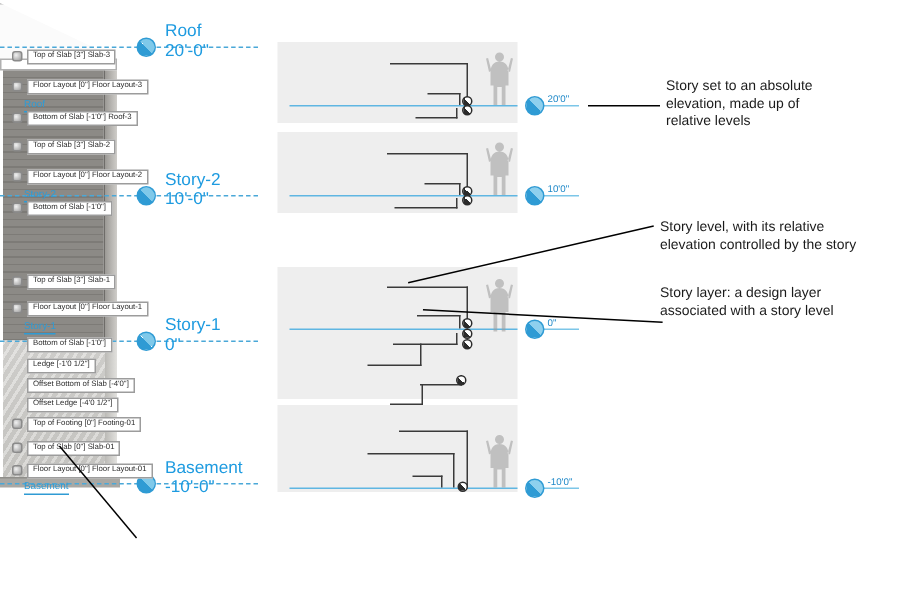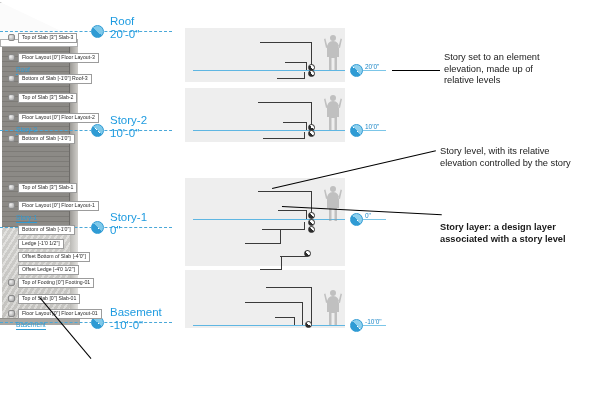--- a/index.html
+++ b/index.html
@@ -334,24 +334,24 @@
 
   <div class="eline" style="left:352px; top:325px; width:34px;"></div>
   <div class="ebub" style="left:350px; top:319px;"></div>
   <div class="etext" style="left:365px; top:318px;">-10'0"</div>
 
   <div class="leader" style="left:392px; top:70px; width:48px;"></div>
   <div class="leader" style="left:272px; top:188px; width:168px; transform:rotate(-13deg);"></div>
   <div class="leader" style="left:282px; top:206px; width:160px; transform:rotate(3deg);"></div>
   <div class="leader" style="left:40px; top:297px; width:80px; transform:rotate(50deg);"></div>
 
-  <div class="note" style="left:444px; top:52px; width:160px;">Story set to an element
+  <div class="note" style="left:444px; top:52px; width:160px;">Story set to an absolute
 elevation, made up of
 relative levels</div>
 
   <div class="note" style="left:440px; top:146px; width:168px;">Story level, with its relative
 elevation controlled by the story</div>
 
-  <div class="note" style="left:440px; top:222px; width:164px;font-weight:bold;">Story layer: a design layer
+  <div class="note" style="left:440px; top:190px; width:164px;">Story layer: a design layer
 associated with a story level</div>
 
 
 </div>
 
 </body></html>

